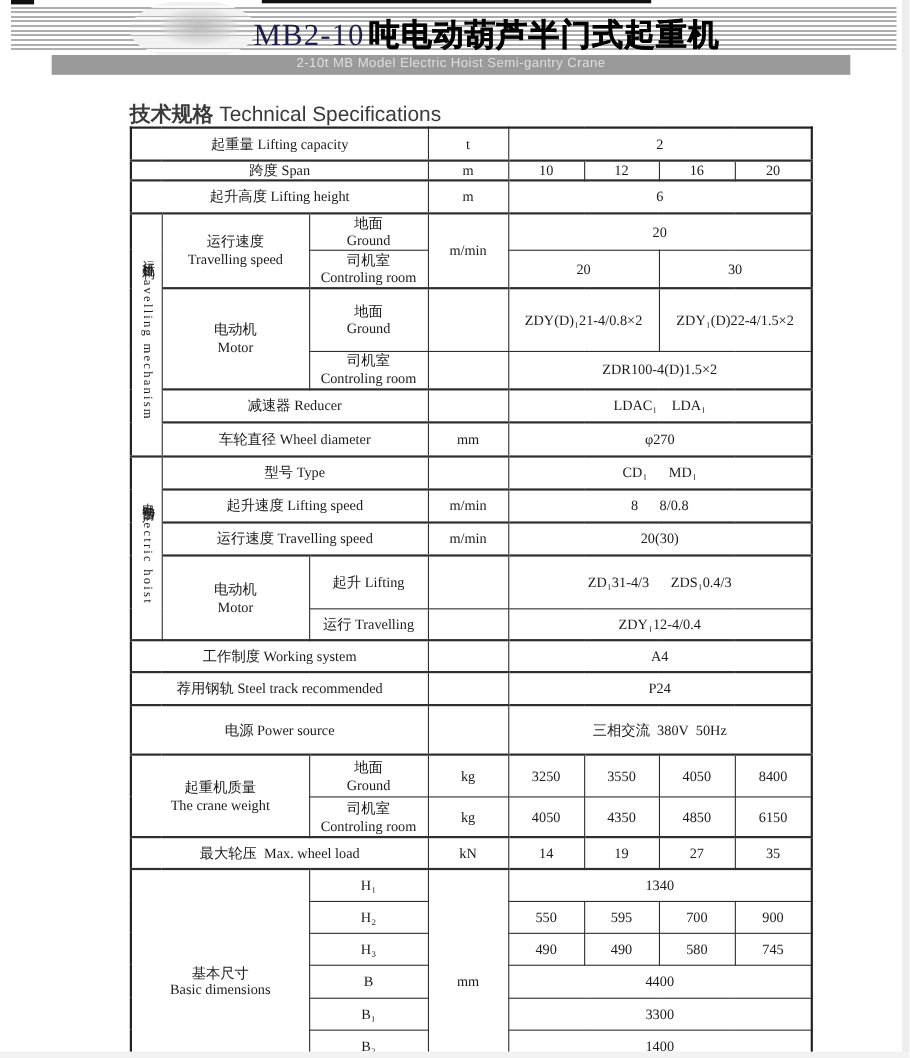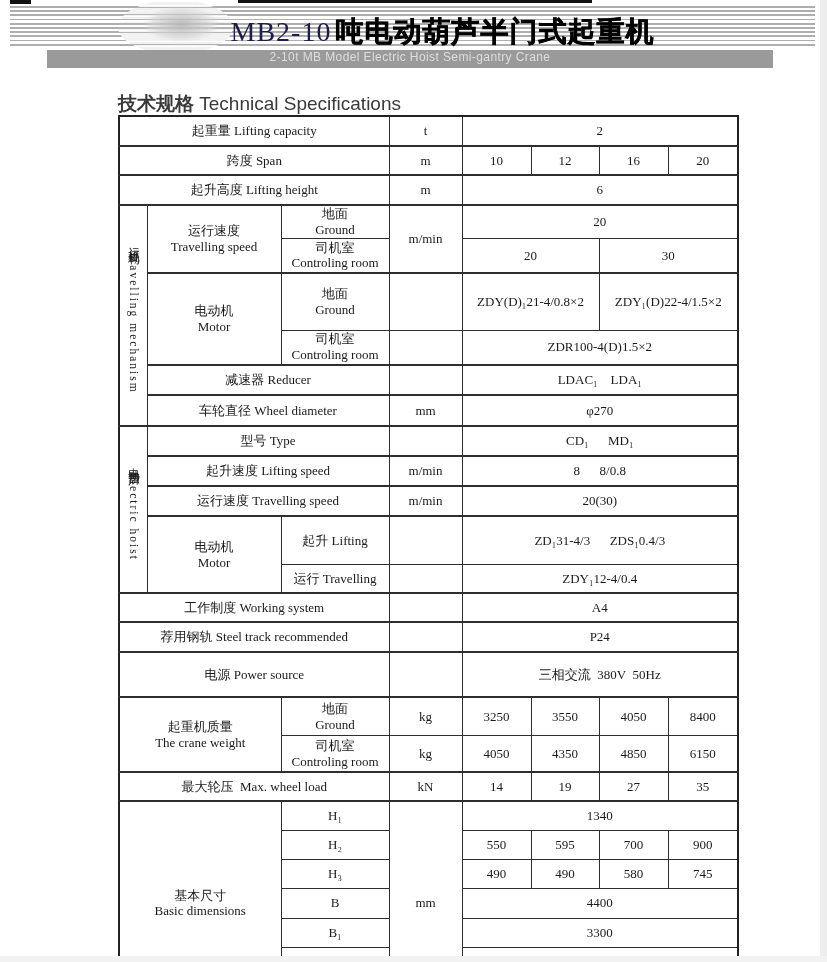--- a/index.html
+++ b/index.html
@@ -81,21 +81,21 @@
         <col style="width:70px">
     </colgroup>
 
     <tbody>
         <tr style="height:30px">
       <td class="lbl" colspan="3">起重量 Lifting capacity</td>
       <td class="unit">t</td>
       <td colspan="4">2</td>
     </tr>
 
-    <tr class="bt" style="height:29px">
+    <tr class="bt" style="height:18px">
       <td class="lbl" colspan="3">跨度 Span</td>
       <td class="unit">m</td>
       <td>10</td>
       <td>12</td>
       <td>16</td>
       <td>20</td>
     </tr>
 
     <tr class="bt" style="height:30px">
       <td class="lbl" colspan="3">起升高度 Lifting height</td>

